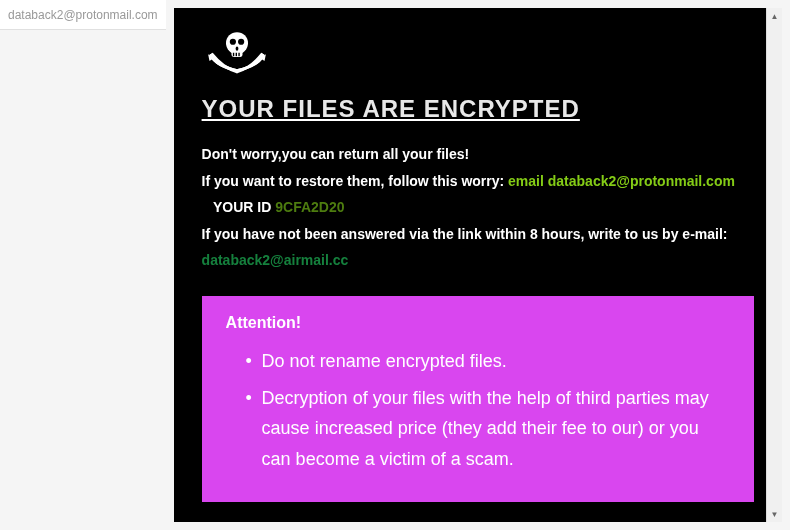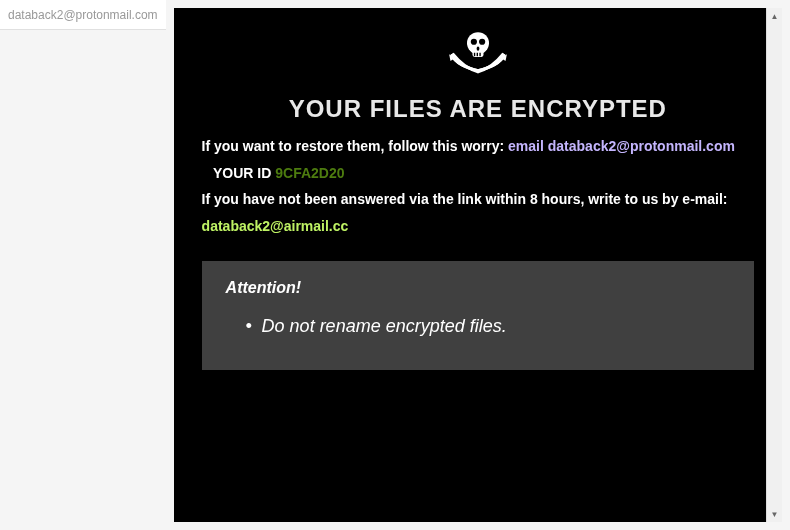--- a/index.html
+++ b/index.html
@@ -59,22 +59,22 @@
       height: 16px;
       display: flex;
       align-items: center;
       justify-content: center;
       font-size: 8px;
       color: #666;
     }
     .scrollbar-arrow-up { top: 0; }
     .scrollbar-arrow-down { bottom: 0; }
     .header-section {
-      text-align: center;
-      margin-bottom: 10px;
+      margin-bottom: 18px;
+      text-decoration: underline;
     }
     .skull-icon {
       display: inline-block;
       margin-bottom: 8px;
     }
     .skull-icon svg {
       width: 70px;
       height: 55px;
     }
     .main-title {
@@ -86,36 +86,35 @@
     .info-section {
       margin-bottom: 22px;
     }
     .info-line {
       font-size: 14px;
       line-height: 1.9;
       color: #fff;
       font-weight: bold;
     }
     .info-line .email-highlight {
-      color: #c4b5fd;
+      color: #84cc16;
     }
     .info-line .id-label {
       color: #fff;
     }
     .info-line .id-value {
       color: #4d7c0f;
     }
     .info-line .email2-highlight {
-      color: #bef264;
+      color: #15803d;
     }
     .attention-box {
-      background: #404040;
+      background: #d946ef;
       padding: 18px 24px 22px 24px;
       margin-right: 0;
-      font-style: italic;
     }
     .attention-title {
       color: #fff;
       font-size: 16px;
       font-weight: bold;
       margin-bottom: 14px;
     }
     .attention-list {
       list-style: none;
       padding-left: 20px;
@@ -161,32 +160,34 @@
             <path d="M 8 38 L 16 44 L 10 48 Z" fill="#fff"></path>
             <path d="M 92 38 L 84 44 L 90 48 Z" fill="#fff"></path>
             <path d="M 14 38 Q 30 58, 50 64" stroke="#fff" stroke-width="3.5" fill="none" stroke-linecap="round"></path>
             <path d="M 86 38 Q 70 58, 50 64" stroke="#fff" stroke-width="3.5" fill="none" stroke-linecap="round"></path>
           </svg>
         </div>
         <div class="main-title">YOUR FILES ARE ENCRYPTED</div>
       </div>
 
       <div class="info-section">
+        <div class="info-line">Don't worry,you can return all your files!</div>
         <div class="info-line">
           <span class="inline-span">If you want to restore them, follow this worry: </span><span class="inline-span email-highlight">email </span><span class="inline-span email-highlight">databack2@protonmail.com</span><span class="inline-span id-label" style="white-space: pre; margin-top: 36px;">   YOUR ID </span><span class="inline-span id-value">9CFA2D20</span>
         </div>
         <div class="info-line">
           <span class="inline-span">If you have not been answered via the link within 8 hours, write to us by e-mail: </span><span class="inline-span email2-highlight">databack2@airmail.cc</span>
         </div>
       </div>
 
       <div class="attention-box">
         <div class="attention-title">Attention!</div>
         <ul class="attention-list">
           <li>Do not rename encrypted files.</li>
+          <li>Decryption of your files with the help of third parties may cause increased price (they add their fee to our) or you can become a victim of a scam.</li>
         </ul>
       </div>
     </div>
     <div class="scrollbar">
       <div class="scrollbar-arrow-up">▲</div>
       <div class="scrollbar-arrow-down">▼</div>
     </div>
   </div>
 </div>
 

